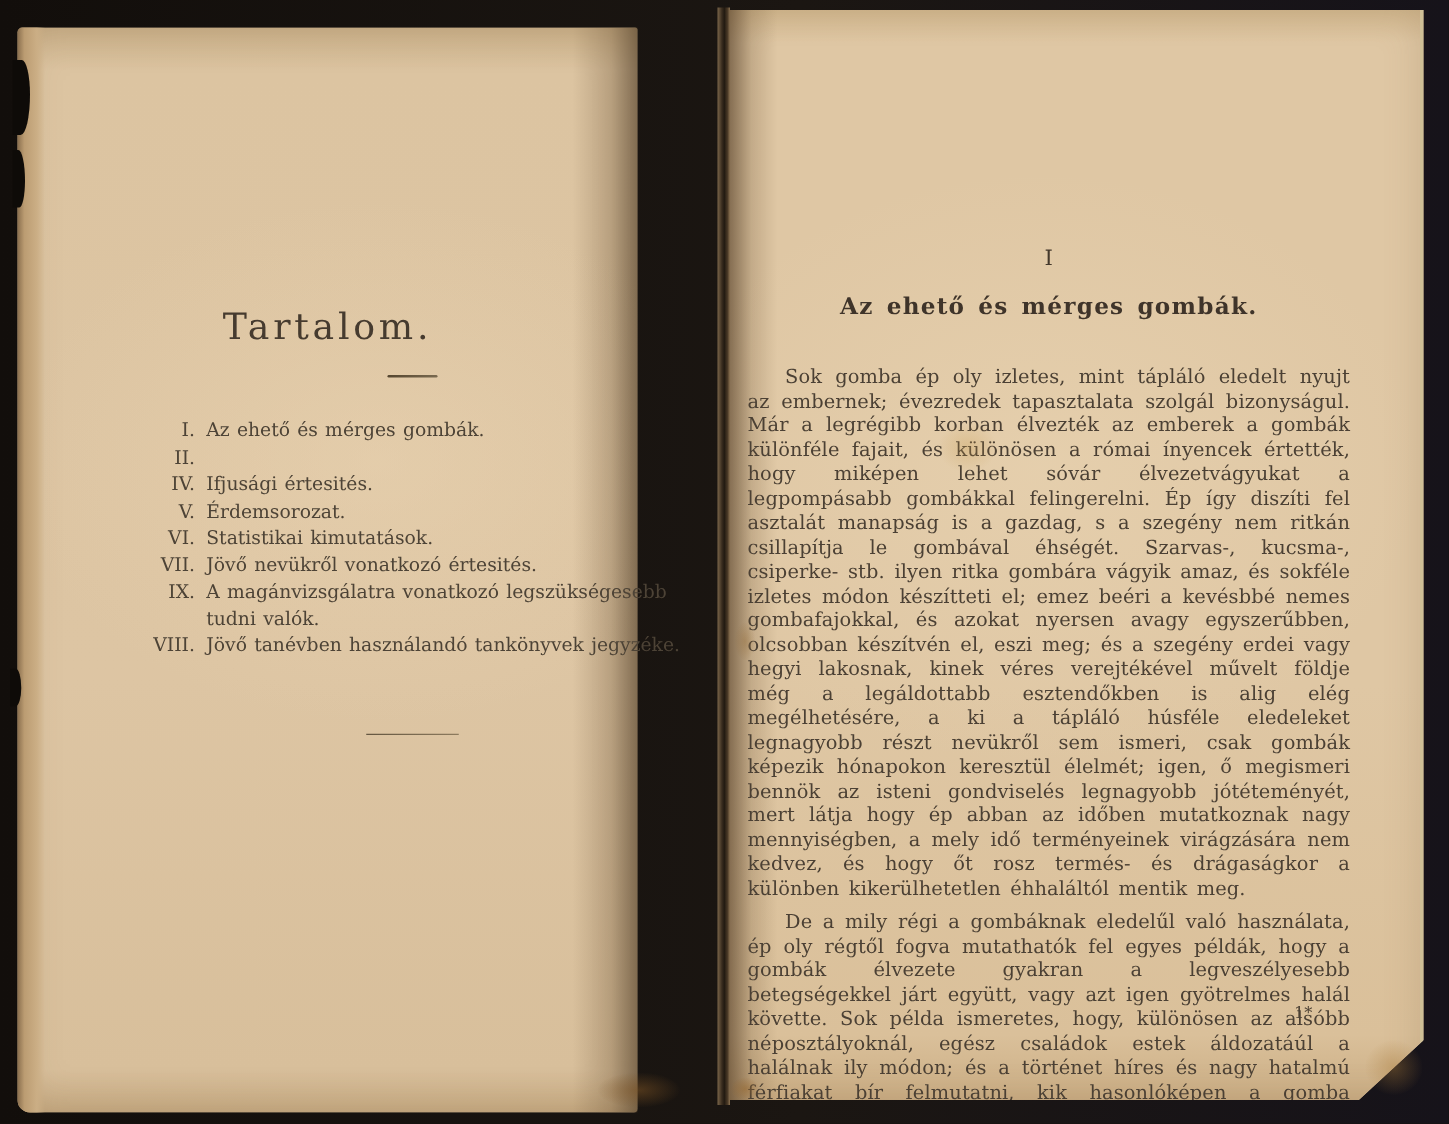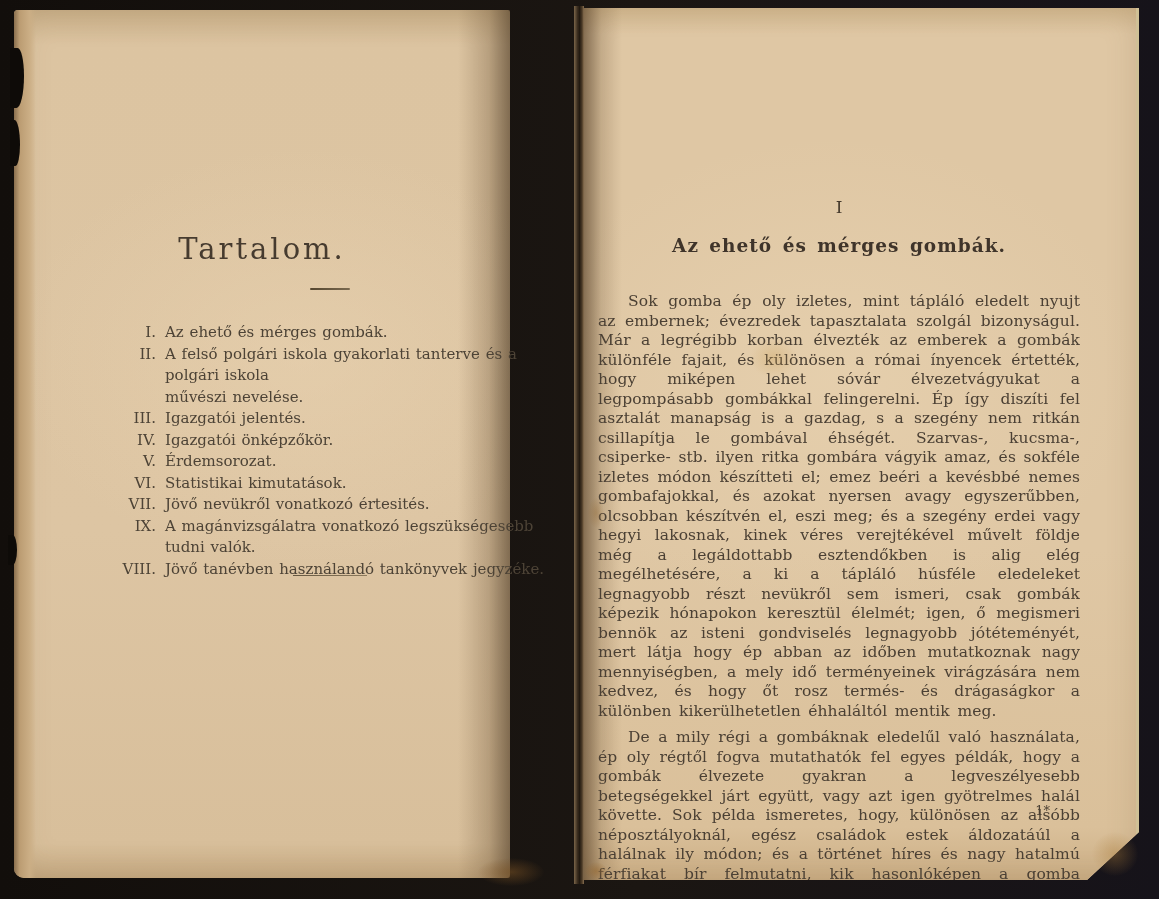--- a/index.html
+++ b/index.html
@@ -8,21 +8,21 @@
     font-family:"DejaVu Serif", serif;
     width:1159px;height:899px;overflow:hidden;
   }
   .scan{
     position:relative;width:1159px;height:899px;
     background:linear-gradient(90deg,#120e0b 0%,#1b1612 55%,#16131a 100%);
   }
 
   
   .page-left{
-    position:absolute;left:14px;top:10px;width:496px;height:868px;
+    position:absolute;left:14px;top:22px;width:496px;height:868px;
     background:
       radial-gradient(ellipse 420px 300px at 58% 40%, rgba(236,214,180,.45), rgba(0,0,0,0) 70%),
       linear-gradient(180deg,#cdb38c 0%,#dcc4a1 4%,#ddc5a3 60%,#d8bf9b 96%,#c9ad85 100%),
       #dcc4a1;
     border-radius:4px 2px 3px 10px;
     box-shadow:inset 0 0 35px rgba(120,90,55,.25);
   }
   .page-left .edge-band{
     position:absolute;left:0;top:0;width:22px;height:100%;
     background:linear-gradient(90deg,#8a6f4e 0%,#bb9c72 25%,#cbae85 70%,rgba(203,174,133,0) 100%);
@@ -136,30 +136,24 @@
     <div class="toc-title">Tartalom.</div>
     <div class="rule-1"></div>
 
     <div class="toc-list">
         <div class="toc-row">
           <span class="toc-num">I.</span>
           <span class="toc-text">Az ehető és mérges gombák.</span>
         </div>
         <div class="toc-row">
           <span class="toc-num">II.</span>
-          <span class="toc-text">A felső polgári iskola gyakorlati tanterve és a polgári iskola
-művészi nevelése.</span>
-        </div>
-        <div class="toc-row">
-          <span class="toc-num">III.</span>
-          <span class="toc-text">Igazgatói jelentés.</span>
         </div>
         <div class="toc-row">
           <span class="toc-num">IV.</span>
-          <span class="toc-text">Igazgatói önképzőkör.</span>
+          <span class="toc-text">Ifjusági értesités.</span>
         </div>
         <div class="toc-row">
           <span class="toc-num">V.</span>
           <span class="toc-text">Érdemsorozat.</span>
         </div>
         <div class="toc-row">
           <span class="toc-num">VI.</span>
           <span class="toc-text">Statistikai kimutatások.</span>
         </div>
         <div class="toc-row">

